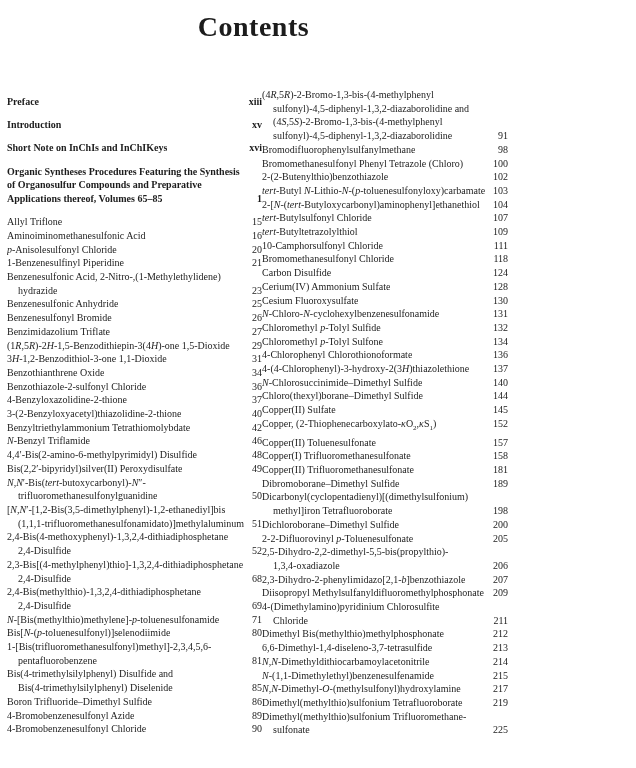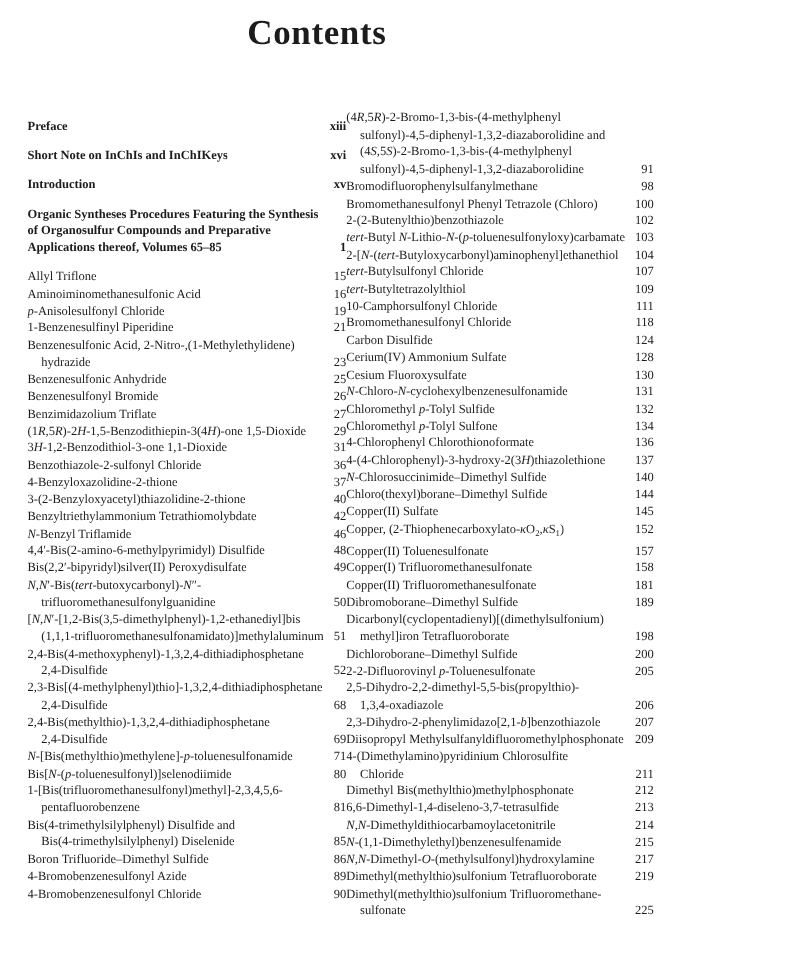--- a/index.html
+++ b/index.html
@@ -19,21 +19,21 @@
     text-align: center;
     font-size: 28px;
     font-weight: bold;
     padding-top: 12px;
     line-height: 30px;
     letter-spacing: 0.5px;
   }
   #columns {
     display: flex;
     margin-top: 46px;
-    padding-left: 22px;
+    padding-left: 7px;
     font-family: Liberation Serif, serif;
   }
   #left-col  { width: 300px; padding-top: 7px; }
   #col-gap   { width: 15px; }
   #right-col { width: 285px; }
 
   .toc-entry { font-size: 10px; }
   .toc-line {
     display: flex;
     align-items: baseline;
@@ -63,32 +63,32 @@
     <div id="left-col">
       <div id="front-matter" class="front">
           <div class="toc-entry">
             <div class="toc-line">
               <span class="entry-text">Preface</span>
               <span class="entry-page">xiii</span>
             </div>
           </div>
           <div class="toc-entry">
             <div class="toc-line">
+              <span class="entry-text">Introduction</span>
+              <span class="entry-page">xv</span>
+            </div>
+          </div>
+          <div class="toc-entry">
+            <div class="toc-line">
               <span class="entry-text">Short Note on InChIs and InChIKeys</span>
               <span class="entry-page">xvi</span>
             </div>
           </div>
           <div class="toc-entry">
             <div class="toc-line">
-              <span class="entry-text">Introduction</span>
-              <span class="entry-page">xv</span>
-            </div>
-          </div>
-          <div class="toc-entry">
-            <div class="toc-line">
               <span class="entry-text">Organic Syntheses Procedures Featuring the Synthesis</span>
             </div>
             <div class="toc-line cont">
               <span class="entry-text">of Organosulfur Compounds and Preparative</span>
             </div>
             <div class="toc-line cont">
               <span class="entry-text">Applications thereof, Volumes 65–85</span>
               <span class="entry-page">1</span>
             </div>
           </div>
@@ -102,21 +102,21 @@
           </div>
           <div class="toc-entry">
             <div class="toc-line">
               <span class="entry-text">Aminoiminomethanesulfonic Acid</span>
               <span class="entry-page">16</span>
             </div>
           </div>
           <div class="toc-entry">
             <div class="toc-line">
               <span class="entry-text"><i>p</i>-Anisolesulfonyl Chloride</span>
-              <span class="entry-page">19</span>
+              <span class="entry-page">20</span>
             </div>
           </div>
           <div class="toc-entry">
             <div class="toc-line">
               <span class="entry-text">1-Benzenesulfinyl Piperidine</span>
               <span class="entry-page">21</span>
             </div>
           </div>
           <div class="toc-entry">
             <div class="toc-line">
@@ -148,20 +148,26 @@
           <div class="toc-entry">
             <div class="toc-line">
               <span class="entry-text">(1<i>R</i>,5<i>R</i>)-2<i>H</i>-1,5-Benzodithiepin-3(4<i>H</i>)-one 1,5-Dioxide</span>
               <span class="entry-page">29</span>
             </div>
           </div>
           <div class="toc-entry">
             <div class="toc-line">
               <span class="entry-text">3<i>H</i>-1,2-Benzodithiol-3-one 1,1-Dioxide</span>
               <span class="entry-page">31</span>
+            </div>
+          </div>
+          <div class="toc-entry">
+            <div class="toc-line">
+              <span class="entry-text">Benzothianthrene Oxide</span>
+              <span class="entry-page">34</span>
             </div>
           </div>
           <div class="toc-entry">
             <div class="toc-line">
               <span class="entry-text">Benzothiazole-2-sulfonyl Chloride</span>
               <span class="entry-page">36</span>
             </div>
           </div>
           <div class="toc-entry">
             <div class="toc-line">

